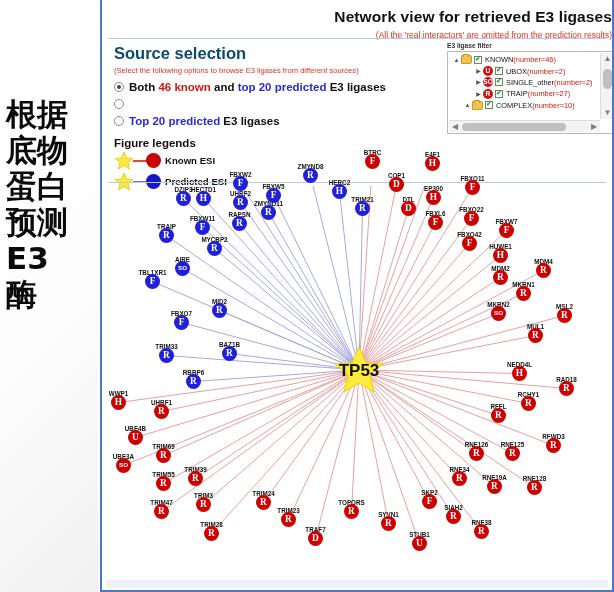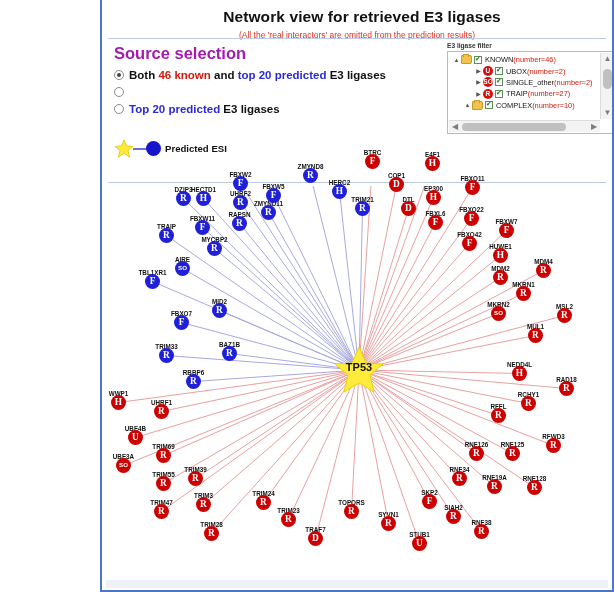--- a/index.html
+++ b/index.html
@@ -35,33 +35,33 @@
     position: absolute; left: 100px; top: 0; width: 514px; height: 592px;
     background: #ffffff;
     border: 2px solid #4a78c8;
     border-top: none;
     overflow: hidden;
   }
   #pane-inner { position:relative; width:100%; height:100%; }
 
   
   .title {
-    text-align: center; font-size: 15.5px; font-weight: 700; color: #111;
+    text-align: right; font-size: 15.5px; font-weight: 700; color: #111;
     padding-top: 8px; letter-spacing: .1px; margin-left: 10px;
   }
   .subtitle {
-    text-align: center; font-size: 8.5px; color: #e03020; margin-top: 4px;
+    text-align: right; font-size: 8.5px; color: #e03020; margin-top: 4px;
   }
   .hrule {
     position:absolute; left:6px; right:6px; height:1px; background:#b9cce4;
   }
 
   
   .source-block { position: absolute; left: 12px; top: 44px; width: 320px; }
-  .source-h { font-size: 16.5px; font-weight: 700; color: #a21caf; }
+  .source-h { font-size: 16.5px; font-weight: 700; color: #0c4a6e; }
   .source-note { font-size: 7.6px; color: #e03020; margin-top: 3px; }
   .radio-row {
     display: flex; align-items: center; gap: 3px;
     font-size: 11.5px; font-weight: 700; color: #111; margin-top: 6px;
   }
   .radio-row .radio {
     width: 10px; height: 10px; border-radius: 50%;
     border: 1px solid #8a8a8a; background: #fff; flex: none;
     position: relative; margin-right: 2px;
   }
@@ -172,59 +172,72 @@
   }
   .ncircle.so { font-size:6.2px; font-family:"Liberation Sans",sans-serif; }
   .ncircle.known { background:#cc0000; }
   .ncircle.pred  { background:#2020d8; }
   #center-node { position:absolute; }
   #center-node .star {
     position:absolute; left:0; top:0; width:52px; height:50px;
   }
   #center-node .ctxt {
     position:absolute; left:0; top:16px; width:52px; text-align:center;
-    font-size:11px; font-weight:700; color:#111;
+    font-size:17px; font-weight:700; color:#111;
     font-family:"Liberation Sans", sans-serif;
   }
   .bottom-bar {
     position:absolute; left:4px; right:4px; bottom:2px; height:8px; background:#eef2f7;
   }
 </style>
 </head>
 <body>
 
 <div id="root">
 
+  <div id="side-caption">
+    <div class="vtext">根据底物蛋白预测E3酶</div>
+  </div>
 
   <div id="pane">
     <div id="pane-inner">
 
       <div class="title">Network view for retrieved E3 ligases</div>
       <div class="subtitle">(All the 'real interactors' are omitted from the prediction results)</div>
       <div class="hrule" style="top:38px;"></div>
 
       <div class="source-block">
         <div class="source-h">Source selection</div>
+        <div class="source-note">(Select the following options to browse E3 ligases from different sources)</div>
         <div id="radio-list">
             <div class="radio-row">
               <span class="radio checked"></span>
               <span><span class="blk">Both </span><span class="red">46 known</span><span class="blk"> and </span><span class="blue">top 20 predicted</span><span class="blk"> E3 ligases</span></span>
             </div>
             <div class="radio-row">
               <span class="radio"></span>
             </div>
             <div class="radio-row">
               <span class="radio"></span>
               <span><span class="blue">Top 20 predicted</span><span class="blk"> E3 ligases</span></span>
             </div>
           </div>
       </div>
 
       <div class="legend-block">
+        <div class="legend-h">Figure legends</div>
         <div id="legend-list">
+            <div class="legend-row">
+              <svg class="star" viewBox="0 0 20 19">
+                <polygon points="10,1 12.6,7 19,7.4 14,11.4 15.6,18 10,14.4 4.4,18 6,11.4 1,7.4 7.4,7" fill="#ffe93b" stroke="#e0c800" stroke-width=".8"></polygon>
+              </svg>
+              <span class="link red"></span>
+              <span class="dot red"></span>
+              <span class="lbl">Known ESI</span>
+            </div>
             <div class="legend-row">
               <svg class="star" viewBox="0 0 20 19">
                 <polygon points="10,1 12.6,7 19,7.4 14,11.4 15.6,18 10,14.4 4.4,18 6,11.4 1,7.4 7.4,7" fill="#ffe93b" stroke="#e0c800" stroke-width=".8"></polygon>
               </svg>
               <span class="link blu"></span>
               <span class="dot blu"></span>
               <span class="lbl">Predicted ESI</span>
             </div>
           </div>
       </div>

